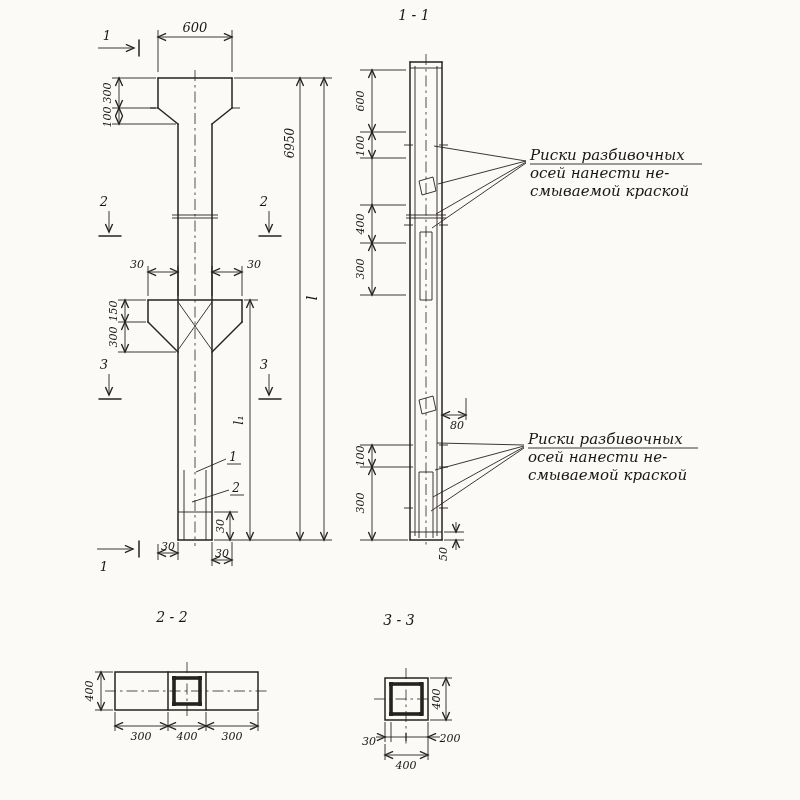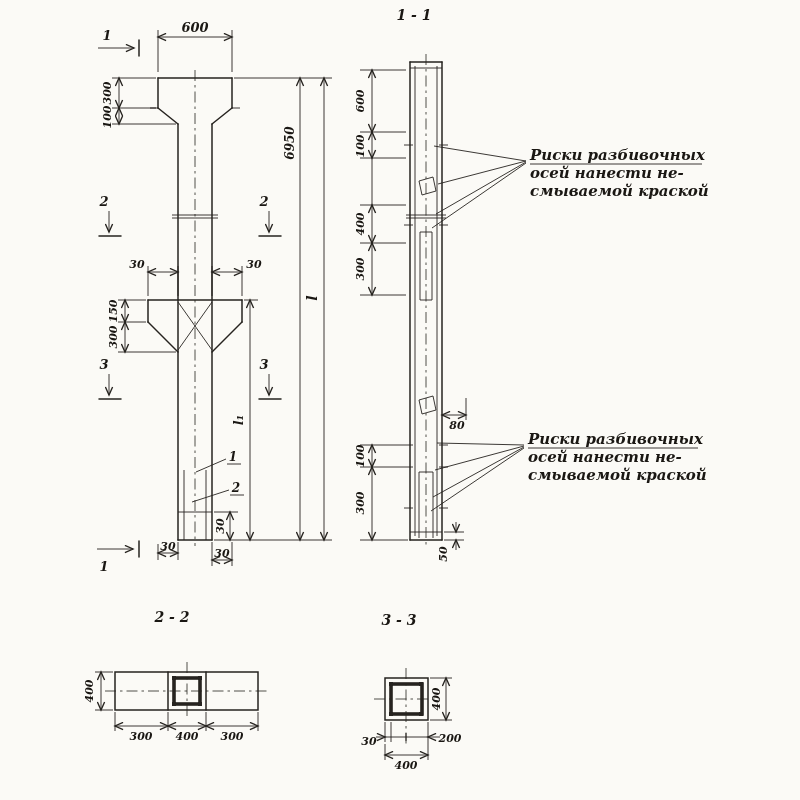--- a/index.html
+++ b/index.html
@@ -1,17 +1,17 @@
 <!DOCTYPE html>
 <html><head>
 <meta charset="utf-8">
 <style>
   html,body{margin:0;padding:0;}
   body{width:800px;height:800px;background:#fbfaf6;overflow:hidden;}
-  .canvas{width:800px;height:800px;position:relative;font-weight:bold;}
+  .canvas{width:800px;height:800px;position:relative;}
   .ln{stroke:#26231f;stroke-width:1.5;fill:none;stroke-linecap:round;}
   .tn{stroke:#26231f;stroke-width:0.9;fill:none;}
   .hv{stroke:#26231f;stroke-width:3.6;fill:none;}
   .cl{stroke:#26231f;stroke-width:0.8;fill:none;stroke-dasharray:11 4 2.5 4;}
   .dot{fill:#26231f;stroke:none;}
   text{fill:#1a1713;font-family:"DejaVu Serif",serif;font-style:italic;}
   .t11{font-size:11px;} .t12{font-size:12px;} .t13{font-size:13px;}
   .t14{font-size:14px;} .t15{font-size:15px;}
 </style>
 </head>

